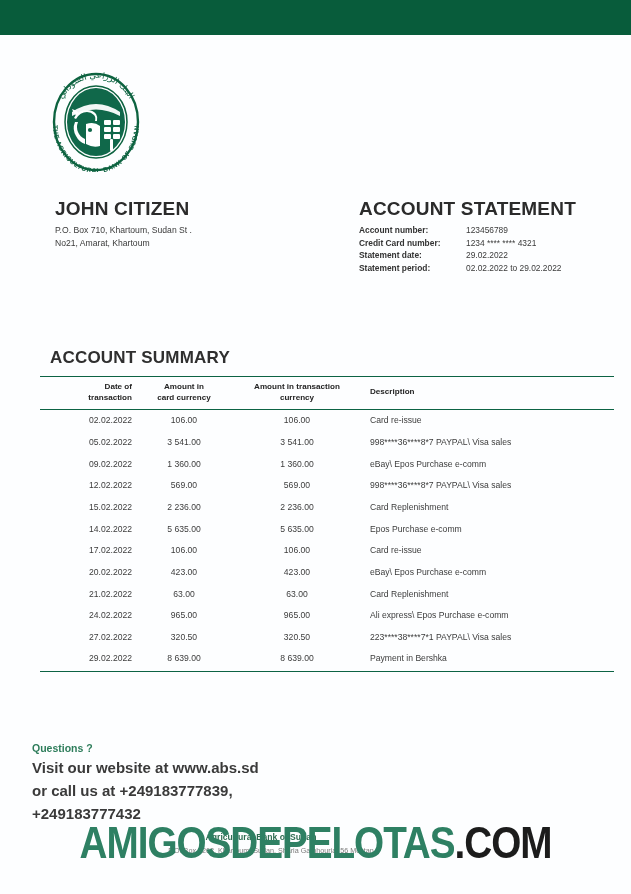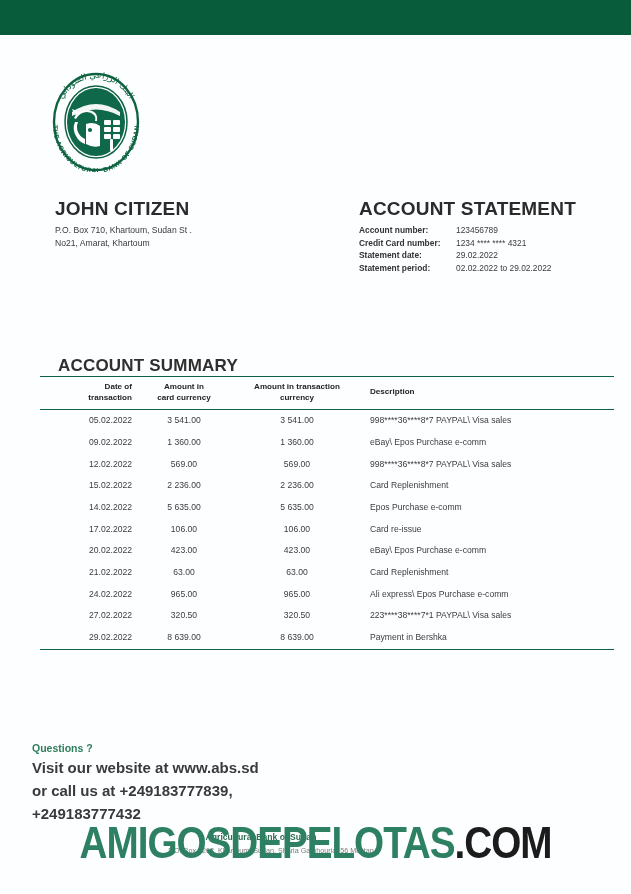--- a/index.html
+++ b/index.html
@@ -74,20 +74,21 @@
     color: #2b2b2b;
     letter-spacing: 0.2px;
     margin: 0 0 5px 0;
     line-height: 1.05;
   }
   .stmt-row {
     display: flex;
     font-size: 8.4px;
     line-height: 1.52;
     color: #3a3a3a;
+    gap: 10px;
   }
   .stmt-label {
     width: 97px;
     flex: none;
     font-weight: bold;
     color: #333333;
   }
   .stmt-value {
     flex: 1;
     color: #3a3a3a;
@@ -95,21 +96,21 @@
 
   
   .summary-title {
     position: absolute;
     left: 42px;
     top: 340px;
     font-size: 17px;
     font-weight: bold;
     color: #2f2f2f;
     letter-spacing: 0.2px;
-    margin: 16px;
+    margin: 8px;
   }
 
   .table-wrap {
     position: absolute;
     left: 40px;
     top: 376px;
     width: 562px;
   }
   table.txn {
     border-collapse: collapse;
@@ -298,20 +299,26 @@
             <div>Amount in transaction</div>
             <div>currency</div>
           </th>
           <th class="col-desc">
             <div>Description</div>
           </th>
         </tr>
       </thead>
       <tbody id="txn-body">
           <tr>
+            <td class="col-date">02.02.2022</td>
+            <td class="col-card">106.00</td>
+            <td class="col-txn">106.00</td>
+            <td class="col-desc">Card re-issue</td>
+          </tr>
+          <tr>
             <td class="col-date">05.02.2022</td>
             <td class="col-card">3 541.00</td>
             <td class="col-txn">3 541.00</td>
             <td class="col-desc">998****36****8*7 PAYPAL\ Visa sales</td>
           </tr>
           <tr>
             <td class="col-date">09.02.2022</td>
             <td class="col-card">1 360.00</td>
             <td class="col-txn">1 360.00</td>
             <td class="col-desc">eBay\ Epos Purchase e-comm</td>

